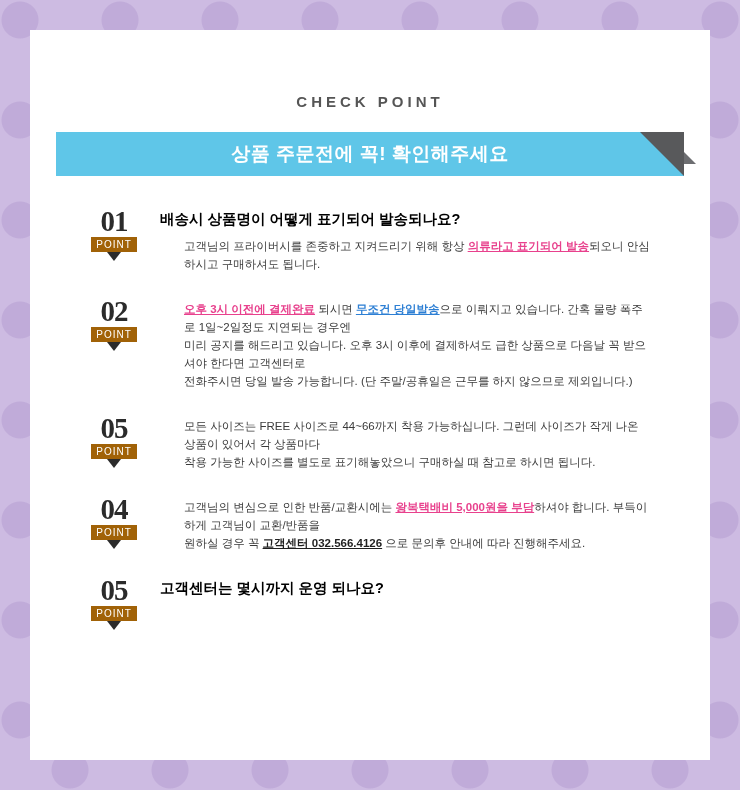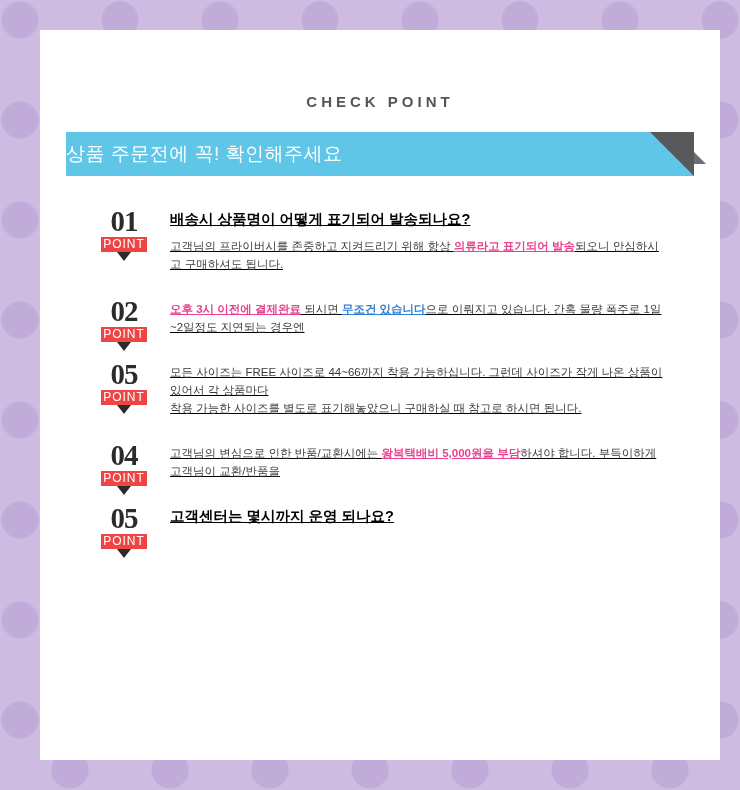--- a/index.html
+++ b/index.html
@@ -23,21 +23,21 @@
     background-color: #cdbbe2;
     background-image:
       radial-gradient(circle at 20px 20px, #c0abd9 18px, transparent 19px),
       radial-gradient(circle at 70px 70px, #c0abd9 18px, transparent 19px);
     background-size: 100px 100px, 100px 100px;
     z-index: 0;
   }
   .card {
     position: absolute;
     top: 30px;
-    left: 40px;
+    left: 30px;
     width: 680px;
     height: 730px;
     background: #ffffff;
     z-index: 2;
   }
   .check-point {
     text-align: center;
     font-size: 15px;
     letter-spacing: 4px;
     color: #555555;
@@ -55,21 +55,22 @@
     width: 628px;
     height: 44px;
     background: #5fc6e8;
     z-index: 1;
   }
   .ribbon-title {
     position: relative;
     z-index: 3;
     color: #ffffff;
     font-size: 19px;
-    font-weight: normal;
+    font-weight: bold;
+    text-align: center;
     line-height: 44px;
     letter-spacing: 0.5px;
   }
   .ribbon-fold {
     position: absolute;
     right: 0;
     top: 0;
     width: 0;
     height: 0;
     border-top: 44px solid #58595b;
@@ -82,21 +83,20 @@
     top: 6px;
     width: 0;
     height: 0;
     border-bottom: 26px solid #6d6e71;
     border-right: 26px solid transparent;
     z-index: 0;
   }
   .qa-list {
     margin: 34px 0 0 0;
     padding: 0 57px 0 56px;
-    text-decoration: underline;
   }
   .qa-item {
     position: relative;
     margin-bottom: 27px;
     padding-left: 74px;
   }
   .badge {
     position: absolute;
     left: 0;
     top: -4px;
@@ -108,23 +108,23 @@
     font-weight: bold;
     color: #2b2b2b;
     letter-spacing: -1px;
     font-family: "Liberation Serif", serif;
     line-height: 30px;
   }
   .badge-tag {
     margin: 1px auto 0 auto;
     width: 46px;
     height: 15px;
-    background: #ef4444;
+    background: #a16207;
     color: #ffffff;
-    font-size: 12px;
+    font-size: 10px;
     letter-spacing: 1px;
     line-height: 15px;
     text-align: center;
     position: relative;
   }
   .badge-tag::after {
     content: "";
     position: absolute;
     left: 50%;
     margin-left: -7px;
@@ -138,20 +138,21 @@
     font-size: 14.5px;
     font-weight: bold;
     color: #000000;
     margin-bottom: 9px;
     line-height: 18px;
   }
   .a-line {
     font-size: 11.5px;
     color: #3a3a3a;
     line-height: 18px;
+    margin-left: 24px;
   }
   .hl-pink-u { color: #e8418d; font-weight: bold; text-decoration: underline; }
   .hl-blue-u { color: #2d7fd4; font-weight: bold; text-decoration: underline; }
   .hl-dark-u { color: #1f1f1f; font-weight: bold; text-decoration: underline; }
 </style>
 </head>
 <body>
 
 <div class="bg-dots"></div>
 
@@ -173,36 +174,39 @@
           <div class="badge-tag">POINT</div>
         </div>
         <div class="q-text">배송시 상품명이 어떻게 표기되어 발송되나요?</div>
         <div class="a-line"><span>고객님의 프라이버시를 존중하고 지켜드리기 위해 항상 </span><span class="hl-pink-u">의류라고 표기되어 발송</span><span>되오니 안심하시고 구매하셔도 됩니다.</span></div>
       </div>
       <div class="qa-item">
         <div class="badge">
           <div class="badge-num">02</div>
           <div class="badge-tag">POINT</div>
         </div>
-        <div class="a-line"><span class="hl-pink-u">오후 3시 이전에 결제완료</span><span> 되시면 </span><span class="hl-blue-u">무조건 있습니다</span><span>으로 이뤄지고 있습니다. 간혹 물량 폭주로 1일~2일정도 지연되는 경우엔</span></div>
+        <div class="a-line"><span class="hl-pink-u">오후 3시 이전에 결제완료</span><span> 되시면 </span><span class="hl-blue-u">무조건 당일발송</span><span>으로 이뤄지고 있습니다. 간혹 물량 폭주로 1일~2일정도 지연되는 경우엔</span></div>
+        <div class="a-line"><span>미리 공지를 해드리고 있습니다. 오후 3시 이후에 결제하셔도 급한 상품으로 다음날 꼭 받으셔야 한다면 고객센터로</span></div>
+        <div class="a-line"><span>전화주시면 당일 발송 가능합니다. (단 주말/공휴일은 근무를 하지 않으므로 제외입니다.)</span></div>
       </div>
       <div class="qa-item">
         <div class="badge">
           <div class="badge-num">05</div>
           <div class="badge-tag">POINT</div>
         </div>
         <div class="a-line"><span>모든 사이즈는 FREE 사이즈로 44~66까지 착용 가능하십니다. 그런데 사이즈가 작게 나온 상품이 있어서 각 상품마다</span></div>
         <div class="a-line"><span>착용 가능한 사이즈를 별도로 표기해놓았으니 구매하실 때 참고로 하시면 됩니다.</span></div>
       </div>
       <div class="qa-item">
         <div class="badge">
           <div class="badge-num">04</div>
           <div class="badge-tag">POINT</div>
         </div>
         <div class="a-line"><span>고객님의 변심으로 인한 반품/교환시</span><span>에는 </span><span class="hl-pink-u">왕복택배비 5,000원을 부담</span><span>하셔야 합니다. 부득이하게 고객님이 교환/반품을</span></div>
+        <div class="a-line"><span>원하실 경우 꼭 </span><span class="hl-dark-u">고객센터 032.566.4126</span><span> 으로 문의후 안내에 따라 진행해주세요.</span></div>
       </div>
       <div class="qa-item">
         <div class="badge">
           <div class="badge-num">05</div>
           <div class="badge-tag">POINT</div>
         </div>
         <div class="q-text">고객센터는 몇시까지 운영 되나요?</div>
       </div>
     </div>
 

